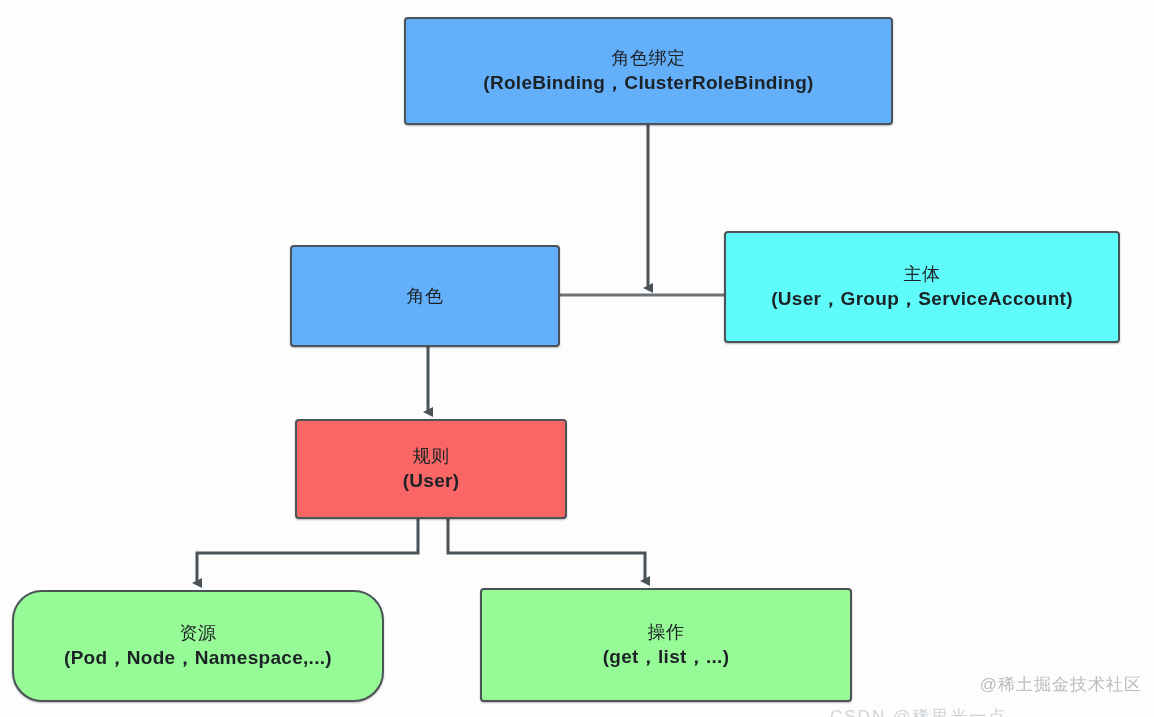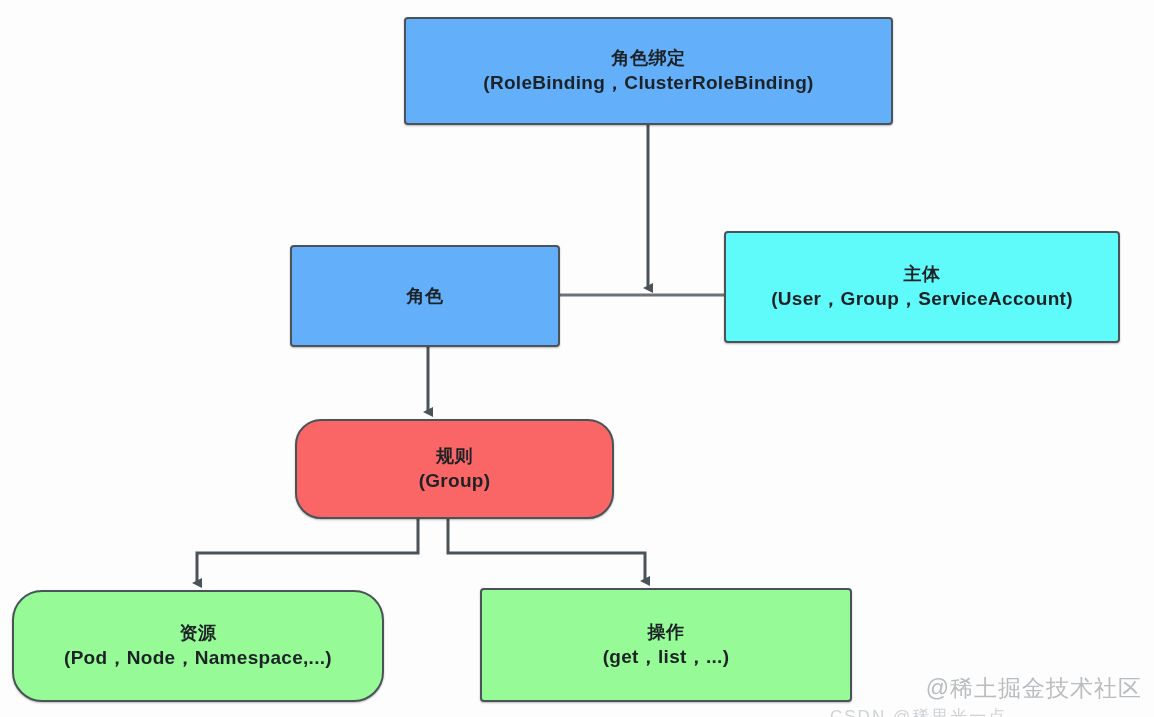--- a/index.html
+++ b/index.html
@@ -35,54 +35,54 @@
     display: flex;
     flex-direction: column;
     align-items: center;
     justify-content: center;
     text-align: center;
     color: #1c2226;
     box-shadow: 0 1px 2px rgba(0,0,0,0.28);
   }
   .node .line1 {
     font-size: 18px;
-    font-weight: bold;
+    font-weight: normal;
     line-height: 1.35;
     letter-spacing: 0.5px;
   }
   .node .line2 {
     font-size: 19px;
     font-weight: bold;
     line-height: 1.35;
     letter-spacing: 0.3px;
     white-space: nowrap;
   }
   #node-rolebinding {
     left: 404px; top: 17px; width: 489px; height: 108px;
   }
   #node-role {
     left: 290px; top: 245px; width: 270px; height: 102px;
   }
   #node-subject {
     left: 724px; top: 231px; width: 396px; height: 112px;
   }
   #node-rule {
-    left: 295px; top: 419px; width: 319px; height: 100px; border-radius: 26px;
+    left: 295px; top: 419px; width: 272px; height: 100px;
   }
   #node-resource {
     left: 12px; top: 590px; width: 372px; height: 112px; border-radius: 30px;
   }
   #node-verb {
     left: 480px; top: 588px; width: 372px; height: 114px;
   }
   .watermark-main {
     position: absolute;
     right: 12px;
     top: 673px;
-    font-size: 23px;
+    font-size: 17px;
     color: #b9bdc0;
     letter-spacing: 1px;
     white-space: nowrap;
   }
   .watermark-sub {
     position: absolute;
     left: 830px;
     top: 705px;
     font-size: 17px;
     color: #cfd3d6;
@@ -123,21 +123,21 @@
     <div class="line1">角色</div>
   </div>
 
   <div class="node" id="node-subject" style="background:#5FFAFA">
     <div class="line1">主体</div>
     <div class="line2">(User，Group，ServiceAccount)</div>
   </div>
 
   <div class="node" id="node-rule" style="background:#FA6666">
     <div class="line1">规则</div>
-    <div class="line2">(Group)</div>
+    <div class="line2">(User)</div>
   </div>
 
   <div class="node" id="node-resource" style="background:#96FB96">
     <div class="line1">资源</div>
     <div class="line2">(Pod，Node，Namespace,...)</div>
   </div>
 
   <div class="node" id="node-verb" style="background:#96FB96">
     <div class="line1">操作</div>
     <div class="line2">(get，list，...)</div>

